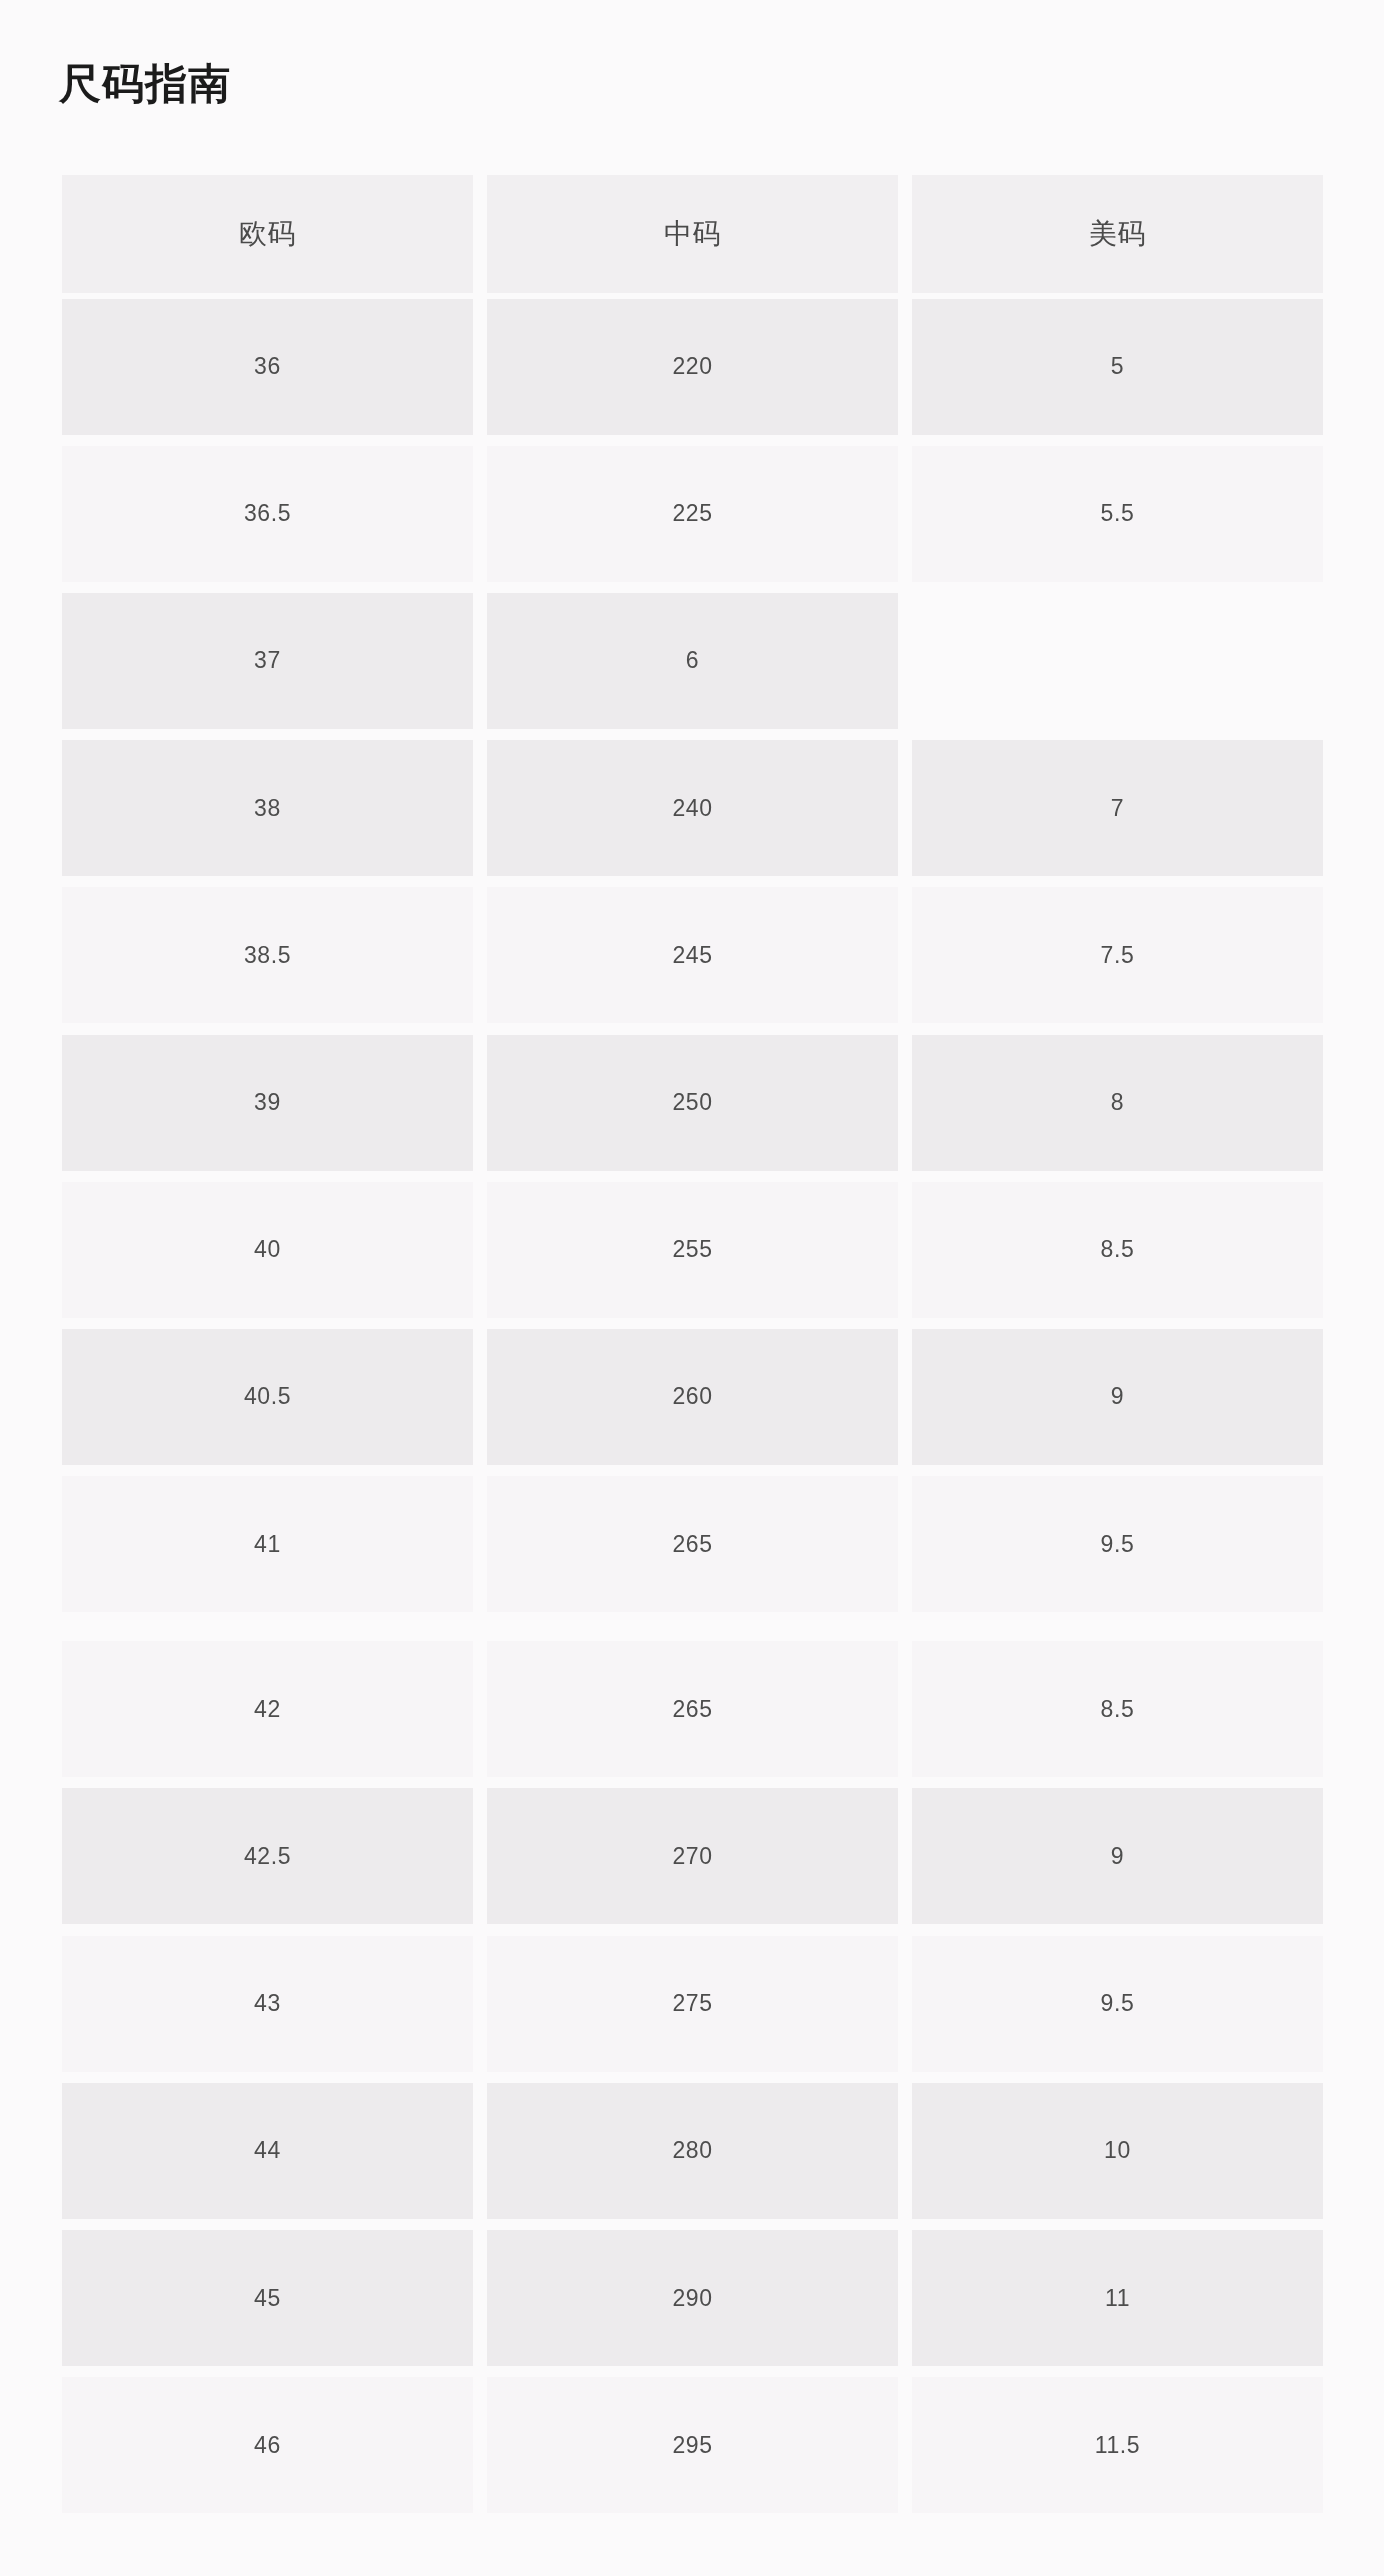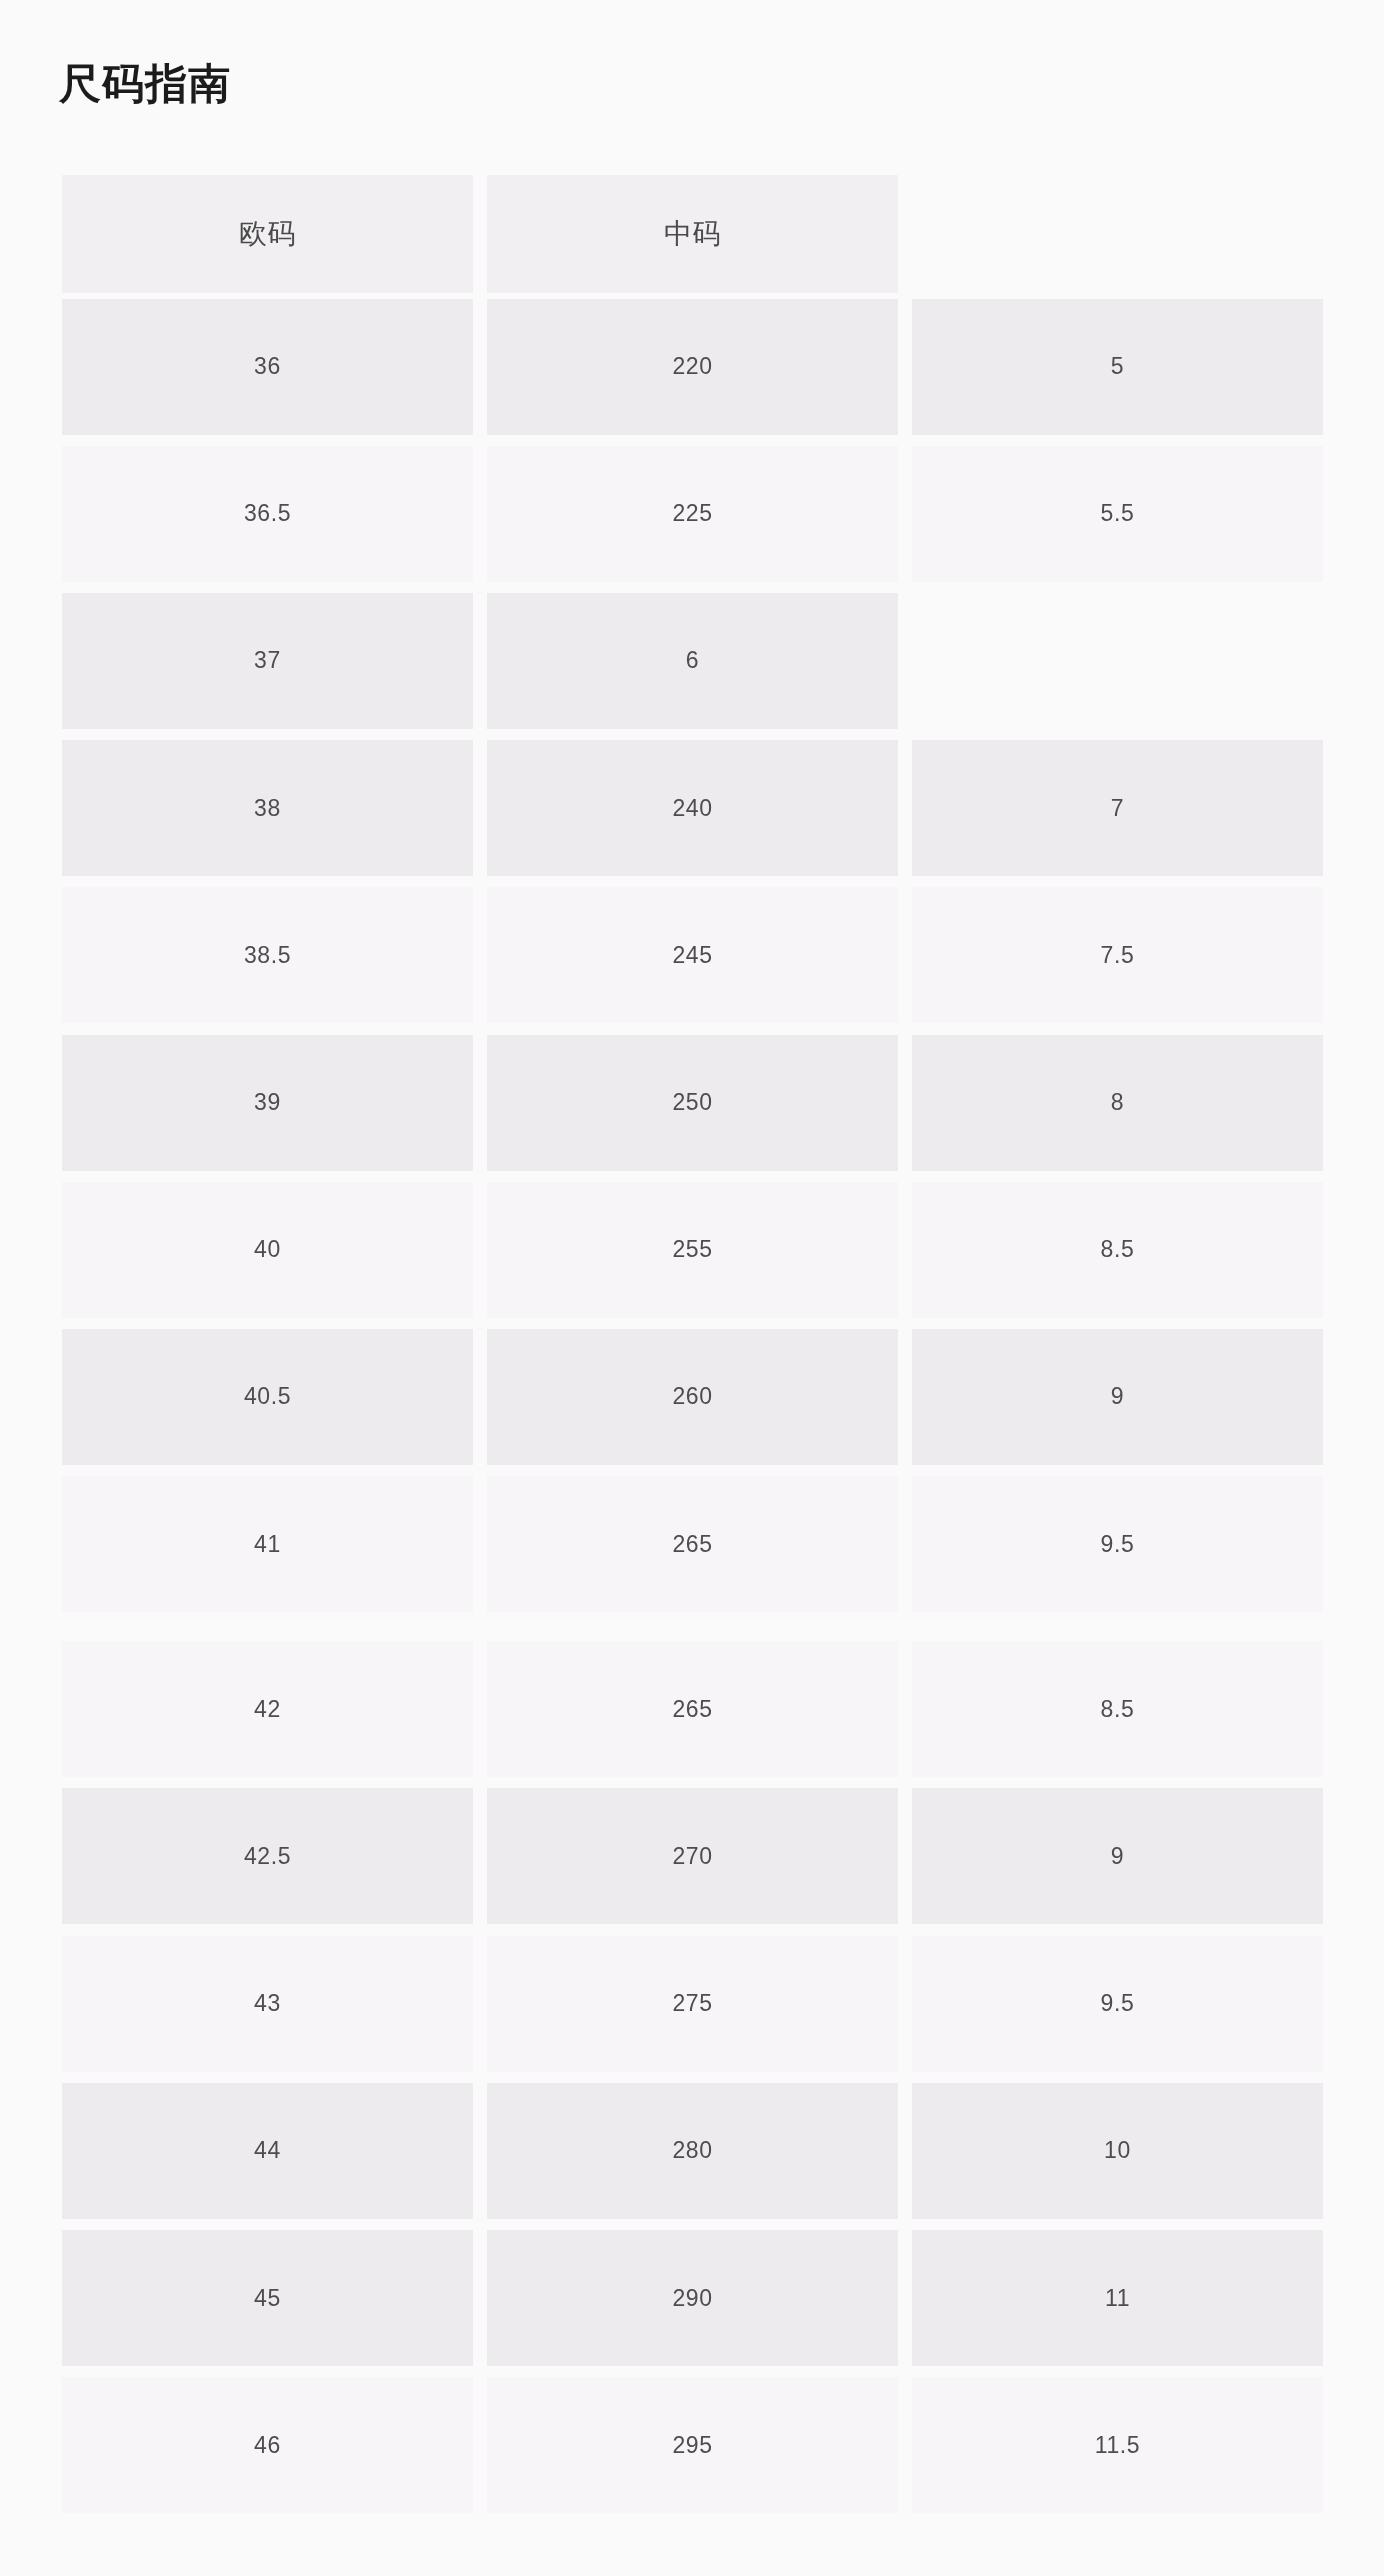--- a/index.html
+++ b/index.html
@@ -104,20 +104,21 @@
 
 <div class="page">
 
   <div class="page-title">尺码指南</div>
 
   <div class="size-table">
 
     <div class="t-row header">
       <div class="t-cell">欧码</div>
       <div class="t-cell">中码</div>
+      <div class="t-cell">美码</div>
     </div>
 
     <div class="table-section">
 
       <div class="t-row body shade-a">
         <div class="t-cell">36</div>
         <div class="t-cell">220</div>
         <div class="t-cell">5</div>
       </div>
 

